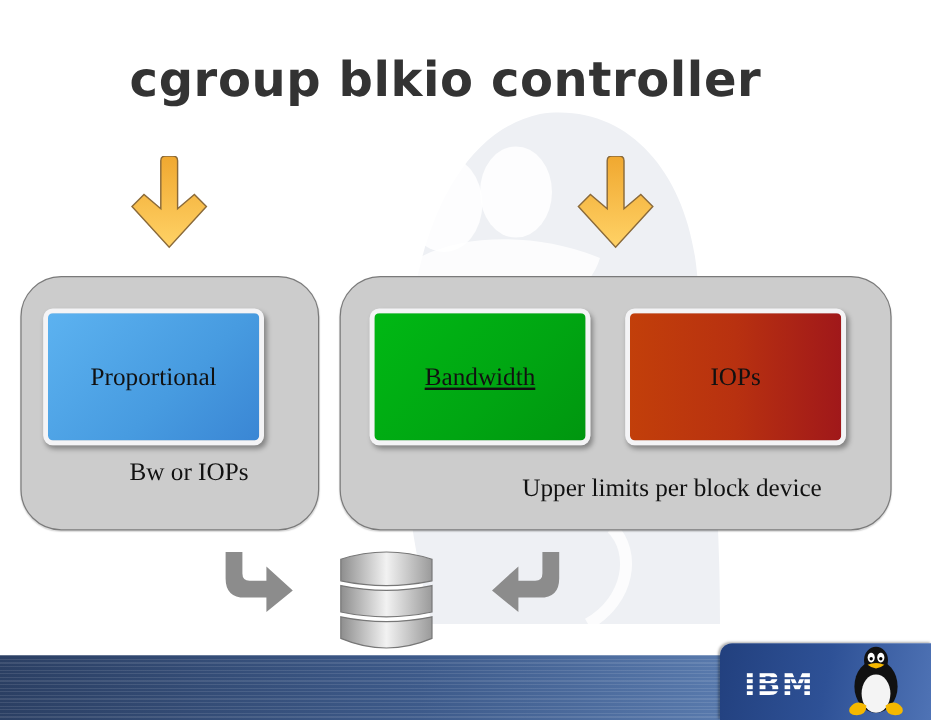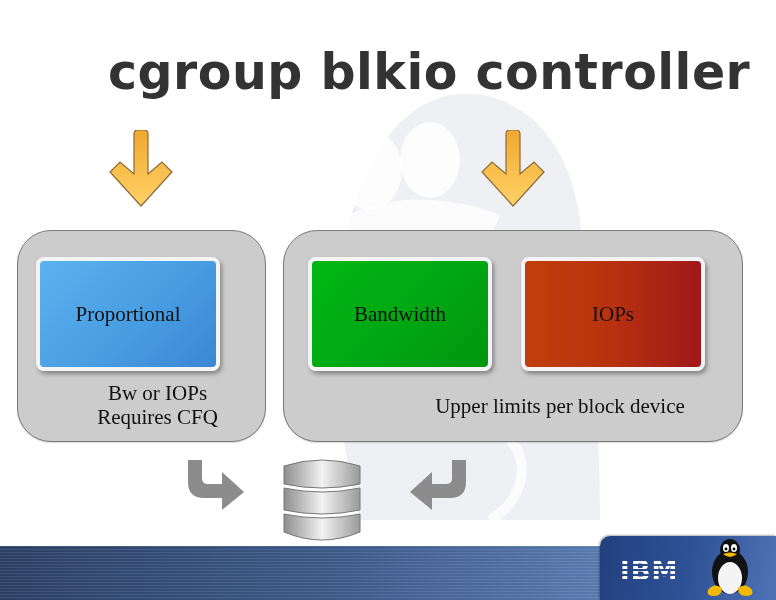--- a/index.html
+++ b/index.html
@@ -1,23 +1,23 @@
 <!DOCTYPE html>
 <html><head>
 <meta charset="utf-8">
 <style>
   html, body { margin:0; padding:0; }
   body { width:776px; height:600px; position:relative; overflow:hidden; background:#ffffff; font-family:"Liberation Serif", serif; }
   .watermark { position:absolute; left:300px; top:80px; width:320px; height:440px; }
-  .title { position:absolute; left:108px; top:44px; font-family:"DejaVu Sans", sans-serif; font-weight:bold; font-size:49px; color:#333333; letter-spacing:0.5px; white-space:nowrap; }
+  .title { position:absolute; left:108px; top:44px; font-family:"DejaVu Sans", sans-serif; font-weight:bold; font-size:40px; color:#333333; letter-spacing:0.5px; white-space:nowrap; }
   .arrow-down { position:absolute; width:66px; height:80px; }
   .group { position:absolute; background:#cccccc; border:1px solid #7a7a7a; border-radius:34px; box-shadow:0 1px 1px rgba(0,0,0,0.15); }
   .card { position:absolute; border:4px solid #f4f4f6; border-radius:8px; box-shadow:2px 3px 4px rgba(0,0,0,0.35); display:flex; align-items:center; justify-content:center; font-size:21px; color:#111; }
   .card-blue { background:linear-gradient(135deg,#5cb2f0 0%,#479be0 60%,#3a86d4 100%); }
-  .card-green { background:linear-gradient(135deg,#00b814 0%,#00a512 60%,#00960f 100%); }
+  .card-green { background:linear-gradient(135deg,#00b814 0%,#00a512 60%,#00960f 100%);text-decoration:underline; }
   .card-red { background:linear-gradient(90deg,#c23f0a 0%,#b83110 50%,#a0181a 100%); }
   .caption { position:absolute; font-size:21px; color:#111; text-align:center; line-height:24px; white-space:nowrap; }
   .curve-arrow { position:absolute; width:60px; height:50px; }
   .db { position:absolute; left:282px; top:458px; width:80px; height:84px; }
   .footer-band { position:absolute; left:0; top:546px; width:776px; height:54px;
     background:repeating-linear-gradient(180deg, rgba(255,255,255,0.10) 0px, rgba(255,255,255,0.10) 1px, rgba(0,0,0,0) 1px, rgba(0,0,0,0) 3px),
                linear-gradient(90deg,#2b3f63 0%,#3d5a8a 45%,#6b8fc4 100%); }
   .logo-tab { position:absolute; left:600px; top:536px; width:176px; height:64px; border-radius:10px 0 0 0;
     background:linear-gradient(100deg,#22407e 0%,#2e5196 50%,#4f73b5 100%); box-shadow:-1px -1px 2px rgba(0,0,0,0.3); }
   .ibm { position:absolute; left:620px; top:556px; font-family:"DejaVu Sans", sans-serif; font-weight:bold; font-size:26px; letter-spacing:1px; color:transparent;
@@ -55,21 +55,20 @@
     </defs>
   <path d="M26 4 Q26 0 30 0 L36 0 Q40 0 40 4 L40 44 L54 32 L64 42 L33 76 L2 42 L12 32 L26 44 Z" fill="url(#ag2)" stroke="#8a6a3a" stroke-width="1.2"></path>
 </svg>
 
 <div class="group" style="left:17px;top:230px;width:247px;height:210px;">
   <div class="card card-blue" style="left:18px;top:26px;width:176px;height:106px;justify-content:center;">
     <span>Proportional</span>
   </div>
   <div class="caption" style="left:0;top:150px;width:247px;margin-left:16px;">
     <div>Bw or IOPs</div>
-    <div>Requires CFQ</div>
   </div>
 </div>
 
 <div class="group" style="left:283px;top:230px;width:458px;height:210px;">
   <div class="card card-green" style="left:24px;top:26px;width:176px;height:106px;">
     <span>Bandwidth</span>
   </div>
   <div class="card card-red" style="left:237px;top:26px;width:176px;height:106px;">
     <span>IOPs</span>
   </div>

